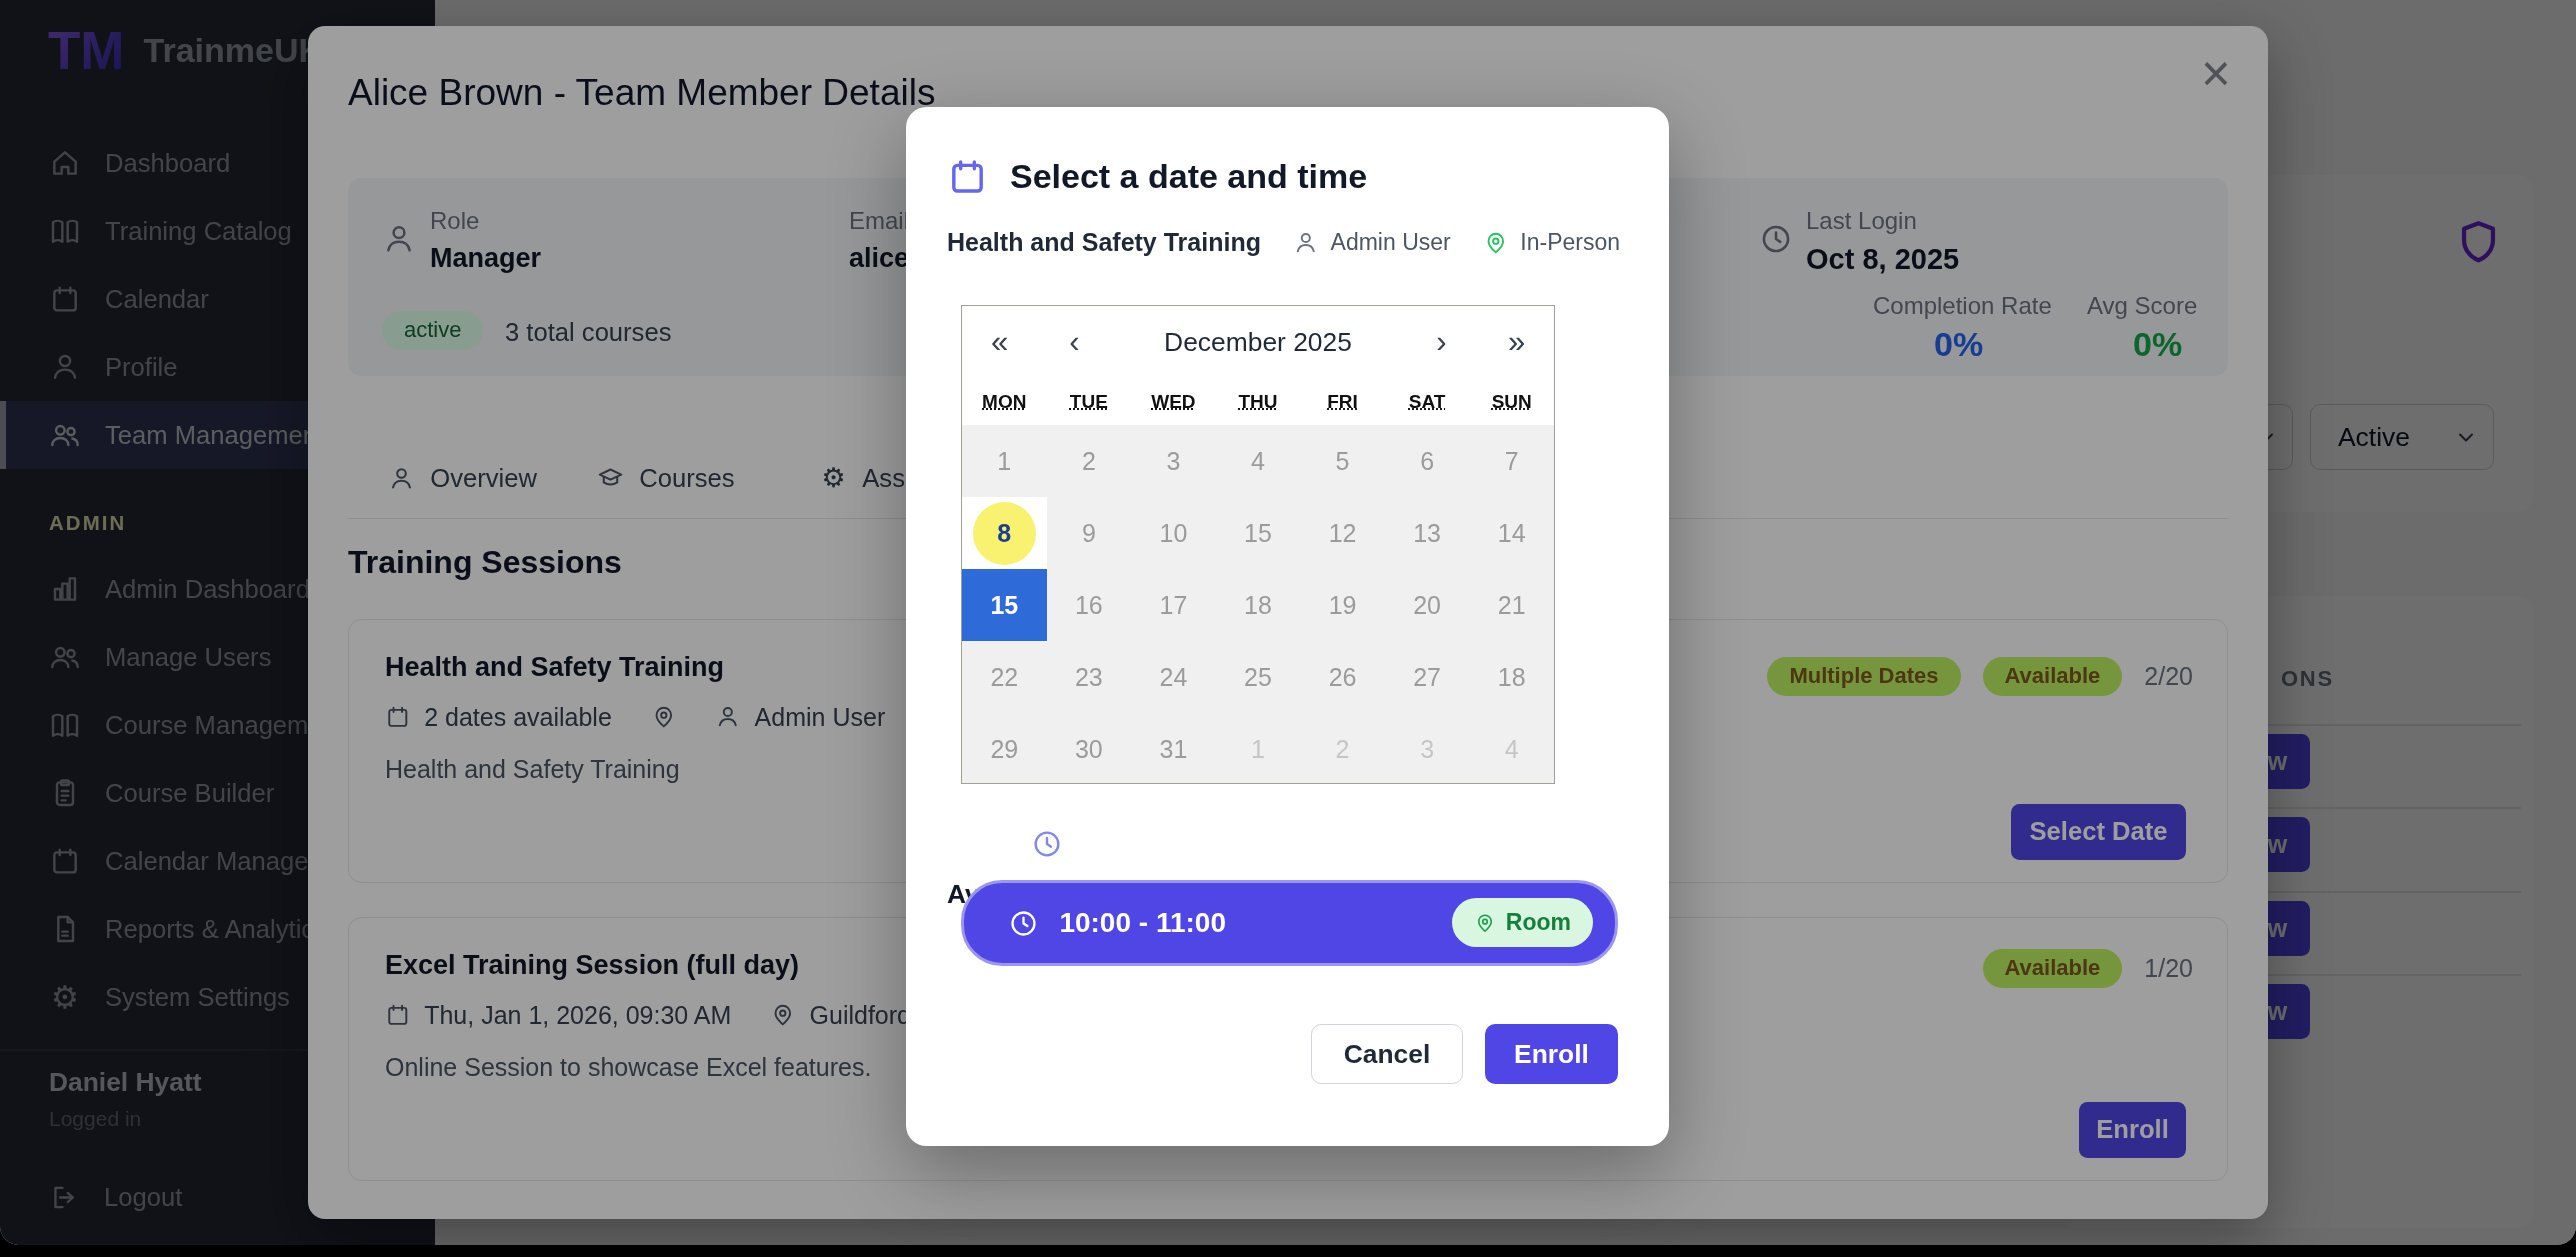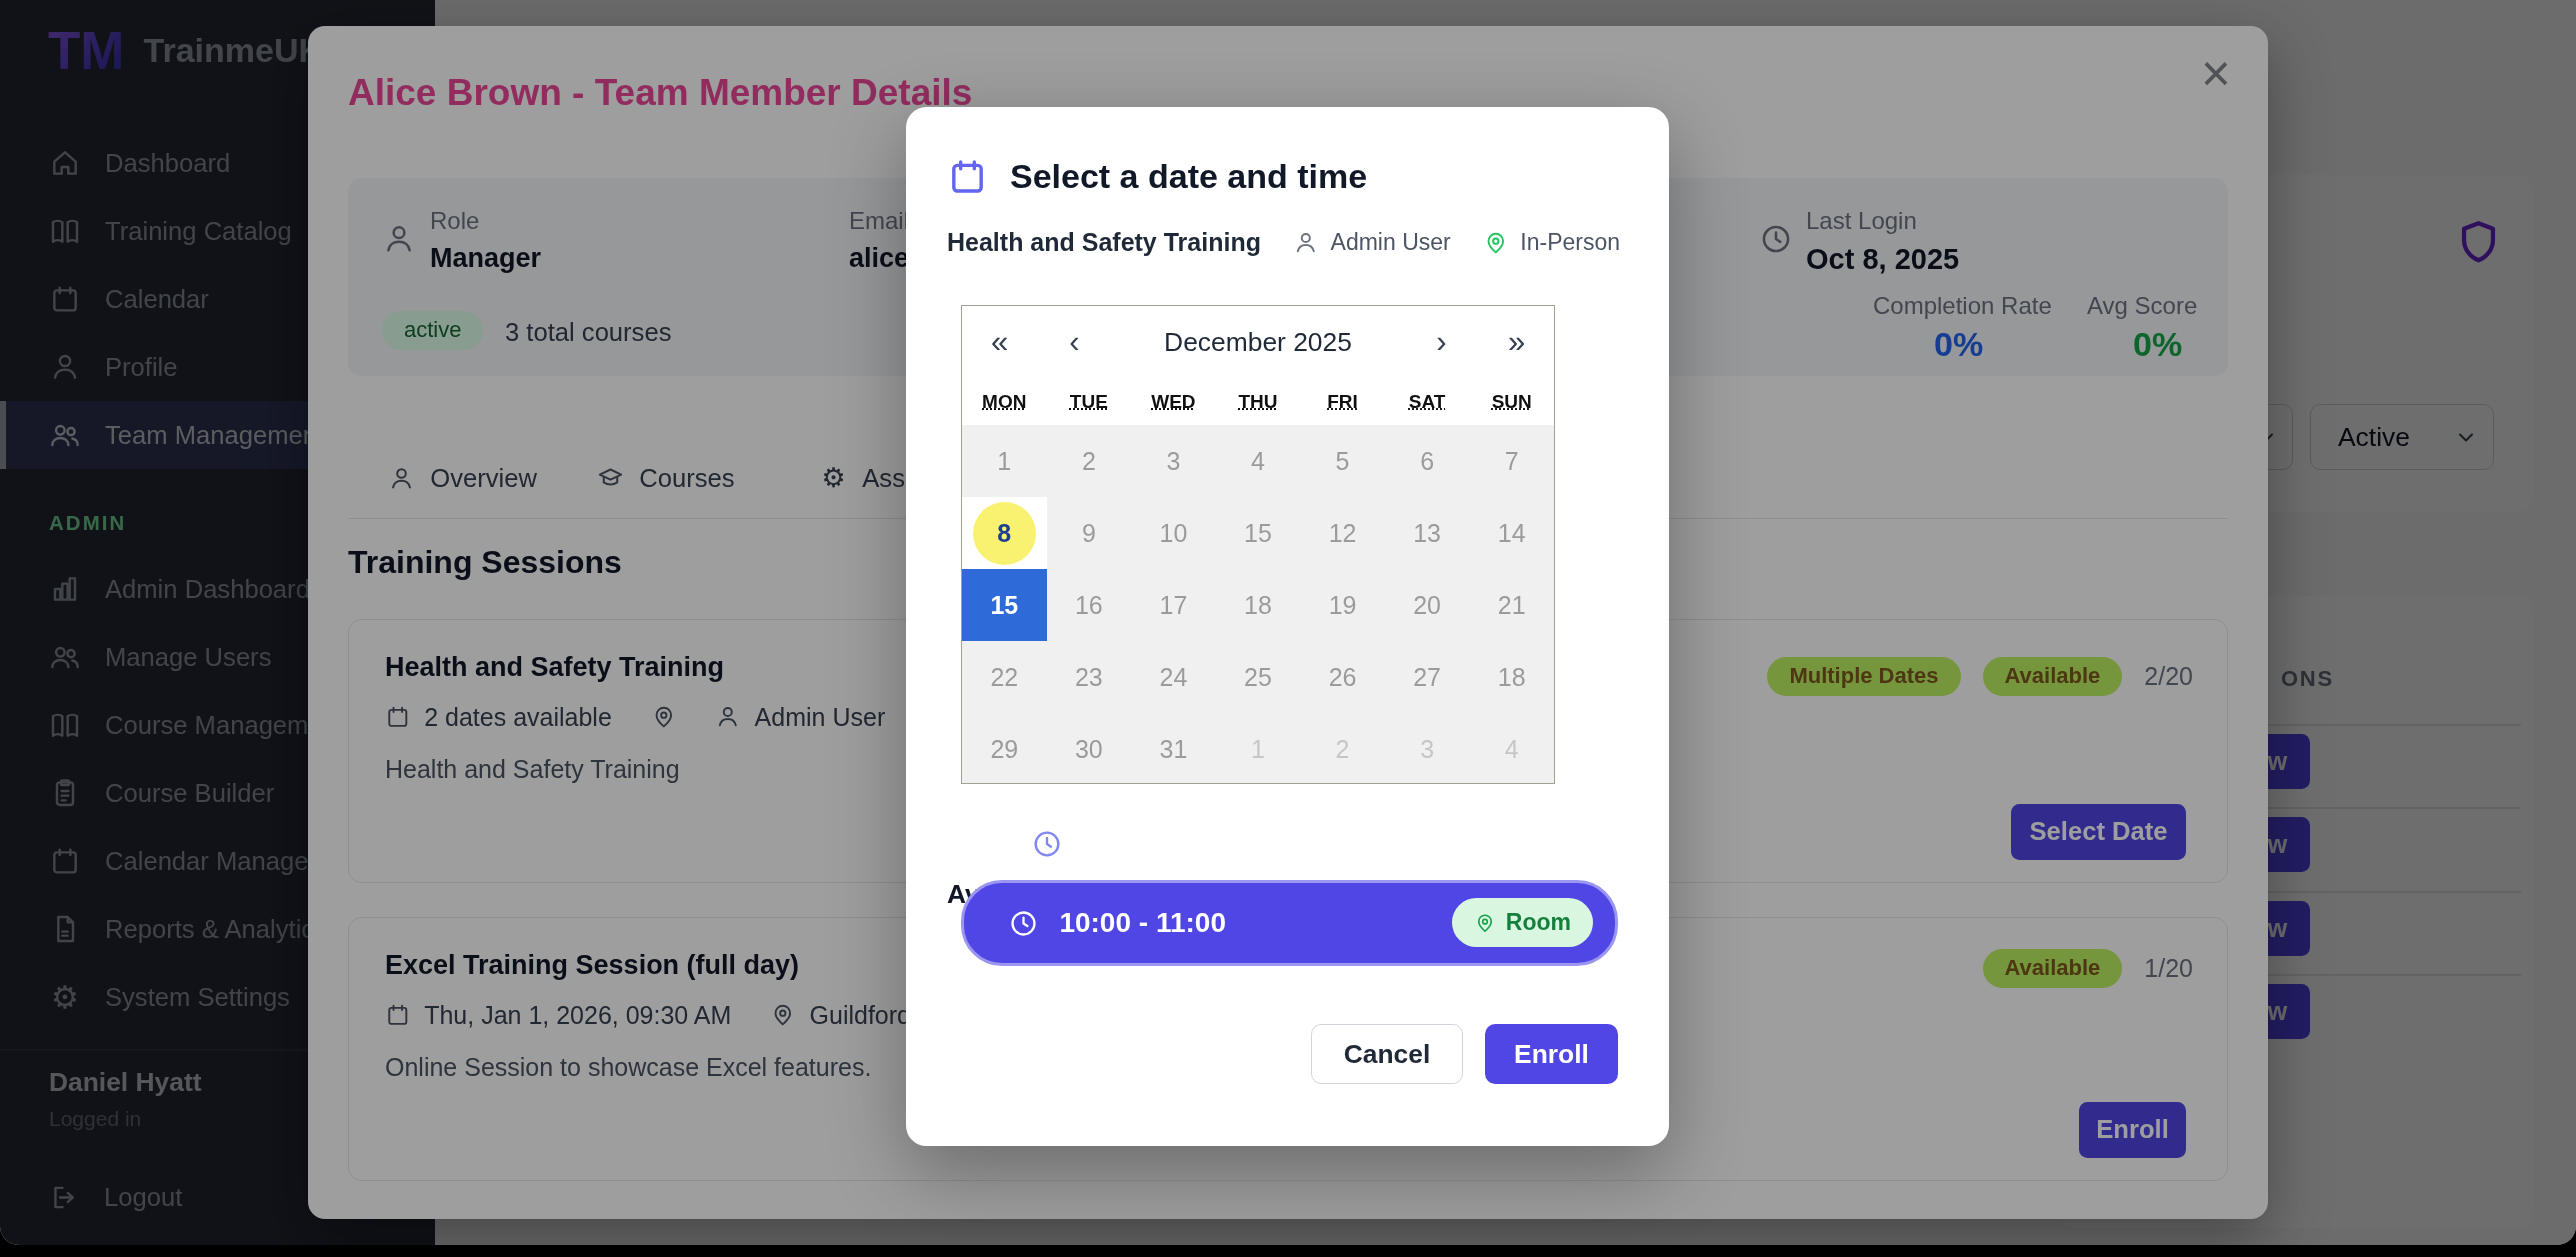--- a/index.html
+++ b/index.html
@@ -10,21 +10,21 @@
   
   .sidebar{position:absolute;left:0;top:0;bottom:0;width:435px;background:#272c38;}
   .logo{position:absolute;left:48px;top:24px;display:flex;align-items:center;gap:19px;}
   .logo-mono{font-size:53px;font-weight:800;background:linear-gradient(135deg,#8b5cf6 15%,#4338ca 85%);-webkit-background-clip:text;background-clip:text;color:transparent;line-height:1;}
   .logo-name{font-size:34px;font-weight:700;color:#9aa1ad;}
   .nav{position:absolute;top:129px;left:0;width:100%;}
   .nav-item{height:68px;display:flex;align-items:center;gap:24px;padding-left:49px;color:#98a0ac;font-size:25.6px;position:relative;white-space:nowrap;}
   .nav-item .ic{width:32px;height:32px;}
   .nav-item.active{background:#343a5e;color:#d3d7de;}
   .nav-item.active::before{content:"";position:absolute;left:0;top:0;bottom:0;width:6px;background:#aeb4bf;}
-  .admin-label{margin:43px 0 20.4px 49px;font-size:20.4px;font-weight:700;letter-spacing:2.1px;color:#86efac;}
+  .admin-label{margin:43px 0 20.4px 49px;font-size:20.4px;font-weight:700;letter-spacing:2.1px;color:#fef9c3;}
   .gear-glyph{font-size:31px;line-height:1;width:32px;text-align:center;}
   .sidebar-divider{position:absolute;left:0;right:0;top:1049px;height:1.7px;background:#333945;}
   .user-name{position:absolute;left:49px;top:1067px;font-size:26.4px;font-weight:600;color:#c6cbd4;}
   .user-status{position:absolute;left:49px;top:1107px;font-size:21px;color:#6b7280;}
   .logout{position:absolute;left:49px;top:1165px;height:65px;display:flex;align-items:center;gap:24px;color:#98a0ac;font-size:25.6px;}
   .logout .ic{width:31px;height:31px;}
 
   
   .bg-card-top{position:absolute;left:2061px;top:175px;width:472px;height:337px;background:#fff;border-radius:15.3px;}
   .shield{position:absolute;left:2453px;top:213px;width:51px;height:58px;color:#6d28d9;}
@@ -36,21 +36,21 @@
   .bg-actions-header{position:absolute;left:220px;top:70px;font-size:22px;font-weight:700;color:#6b7280;letter-spacing:1.7px;}
   .bg-divider{position:absolute;left:167px;width:293px;height:1.7px;background:#e5e7eb;}
   .bg-view-btn{position:absolute;left:147px;width:102px;height:55px;background:#4f46e5;border-radius:8.5px;color:#fff;font-size:25px;font-weight:600;display:flex;align-items:center;justify-content:center;}
 
   
   .overlay-a{position:absolute;inset:0;background:rgba(0,0,0,0.30);}
   .overlay-b{position:absolute;inset:0;background:rgba(0,0,0,0.38);}
 
   
   .member-modal{position:absolute;left:308px;top:25.6px;width:1960px;height:1193px;background:#fff;border-radius:17px;box-shadow:0 20.4px 60px rgba(0,0,0,.35);}
-  .m-title{position:absolute;left:40px;top:46px;font-size:37px;font-weight:700;color:#ec4899;}
+  .m-title{position:absolute;left:40px;top:46px;font-size:37px;font-weight:400;color:#0f172a;}
   .m-close{position:absolute;left:1893px;top:22px;font-size:51px;font-weight:300;color:#80858d;line-height:1;}
   .m-info{position:absolute;left:40px;top:152px;width:1880px;height:198px;background:#f4f5f7;border-radius:13.6px;}
   .mi-icon{position:absolute;width:34px;height:34px;color:#6b7280;}
   .mi-col{position:absolute;}
   .mi-label{font-size:24px;color:#6b7280;}
   .mi-value{font-size:27px;font-weight:600;color:#111827;margin-top:8.5px;white-space:nowrap;}
   .mi-value.big{font-size:29px;font-weight:700;}
   .mi-active{position:absolute;left:34px;top:133px;height:39px;border-radius:19.6px;background:#dcfce7;color:#166534;font-size:22px;display:flex;align-items:center;padding:0 22px;}
   .mi-courses{position:absolute;left:157px;top:140px;font-size:25.6px;color:#374151;}
   .mi-stat-label{position:absolute;top:114px;font-size:24px;color:#6b7280;}

